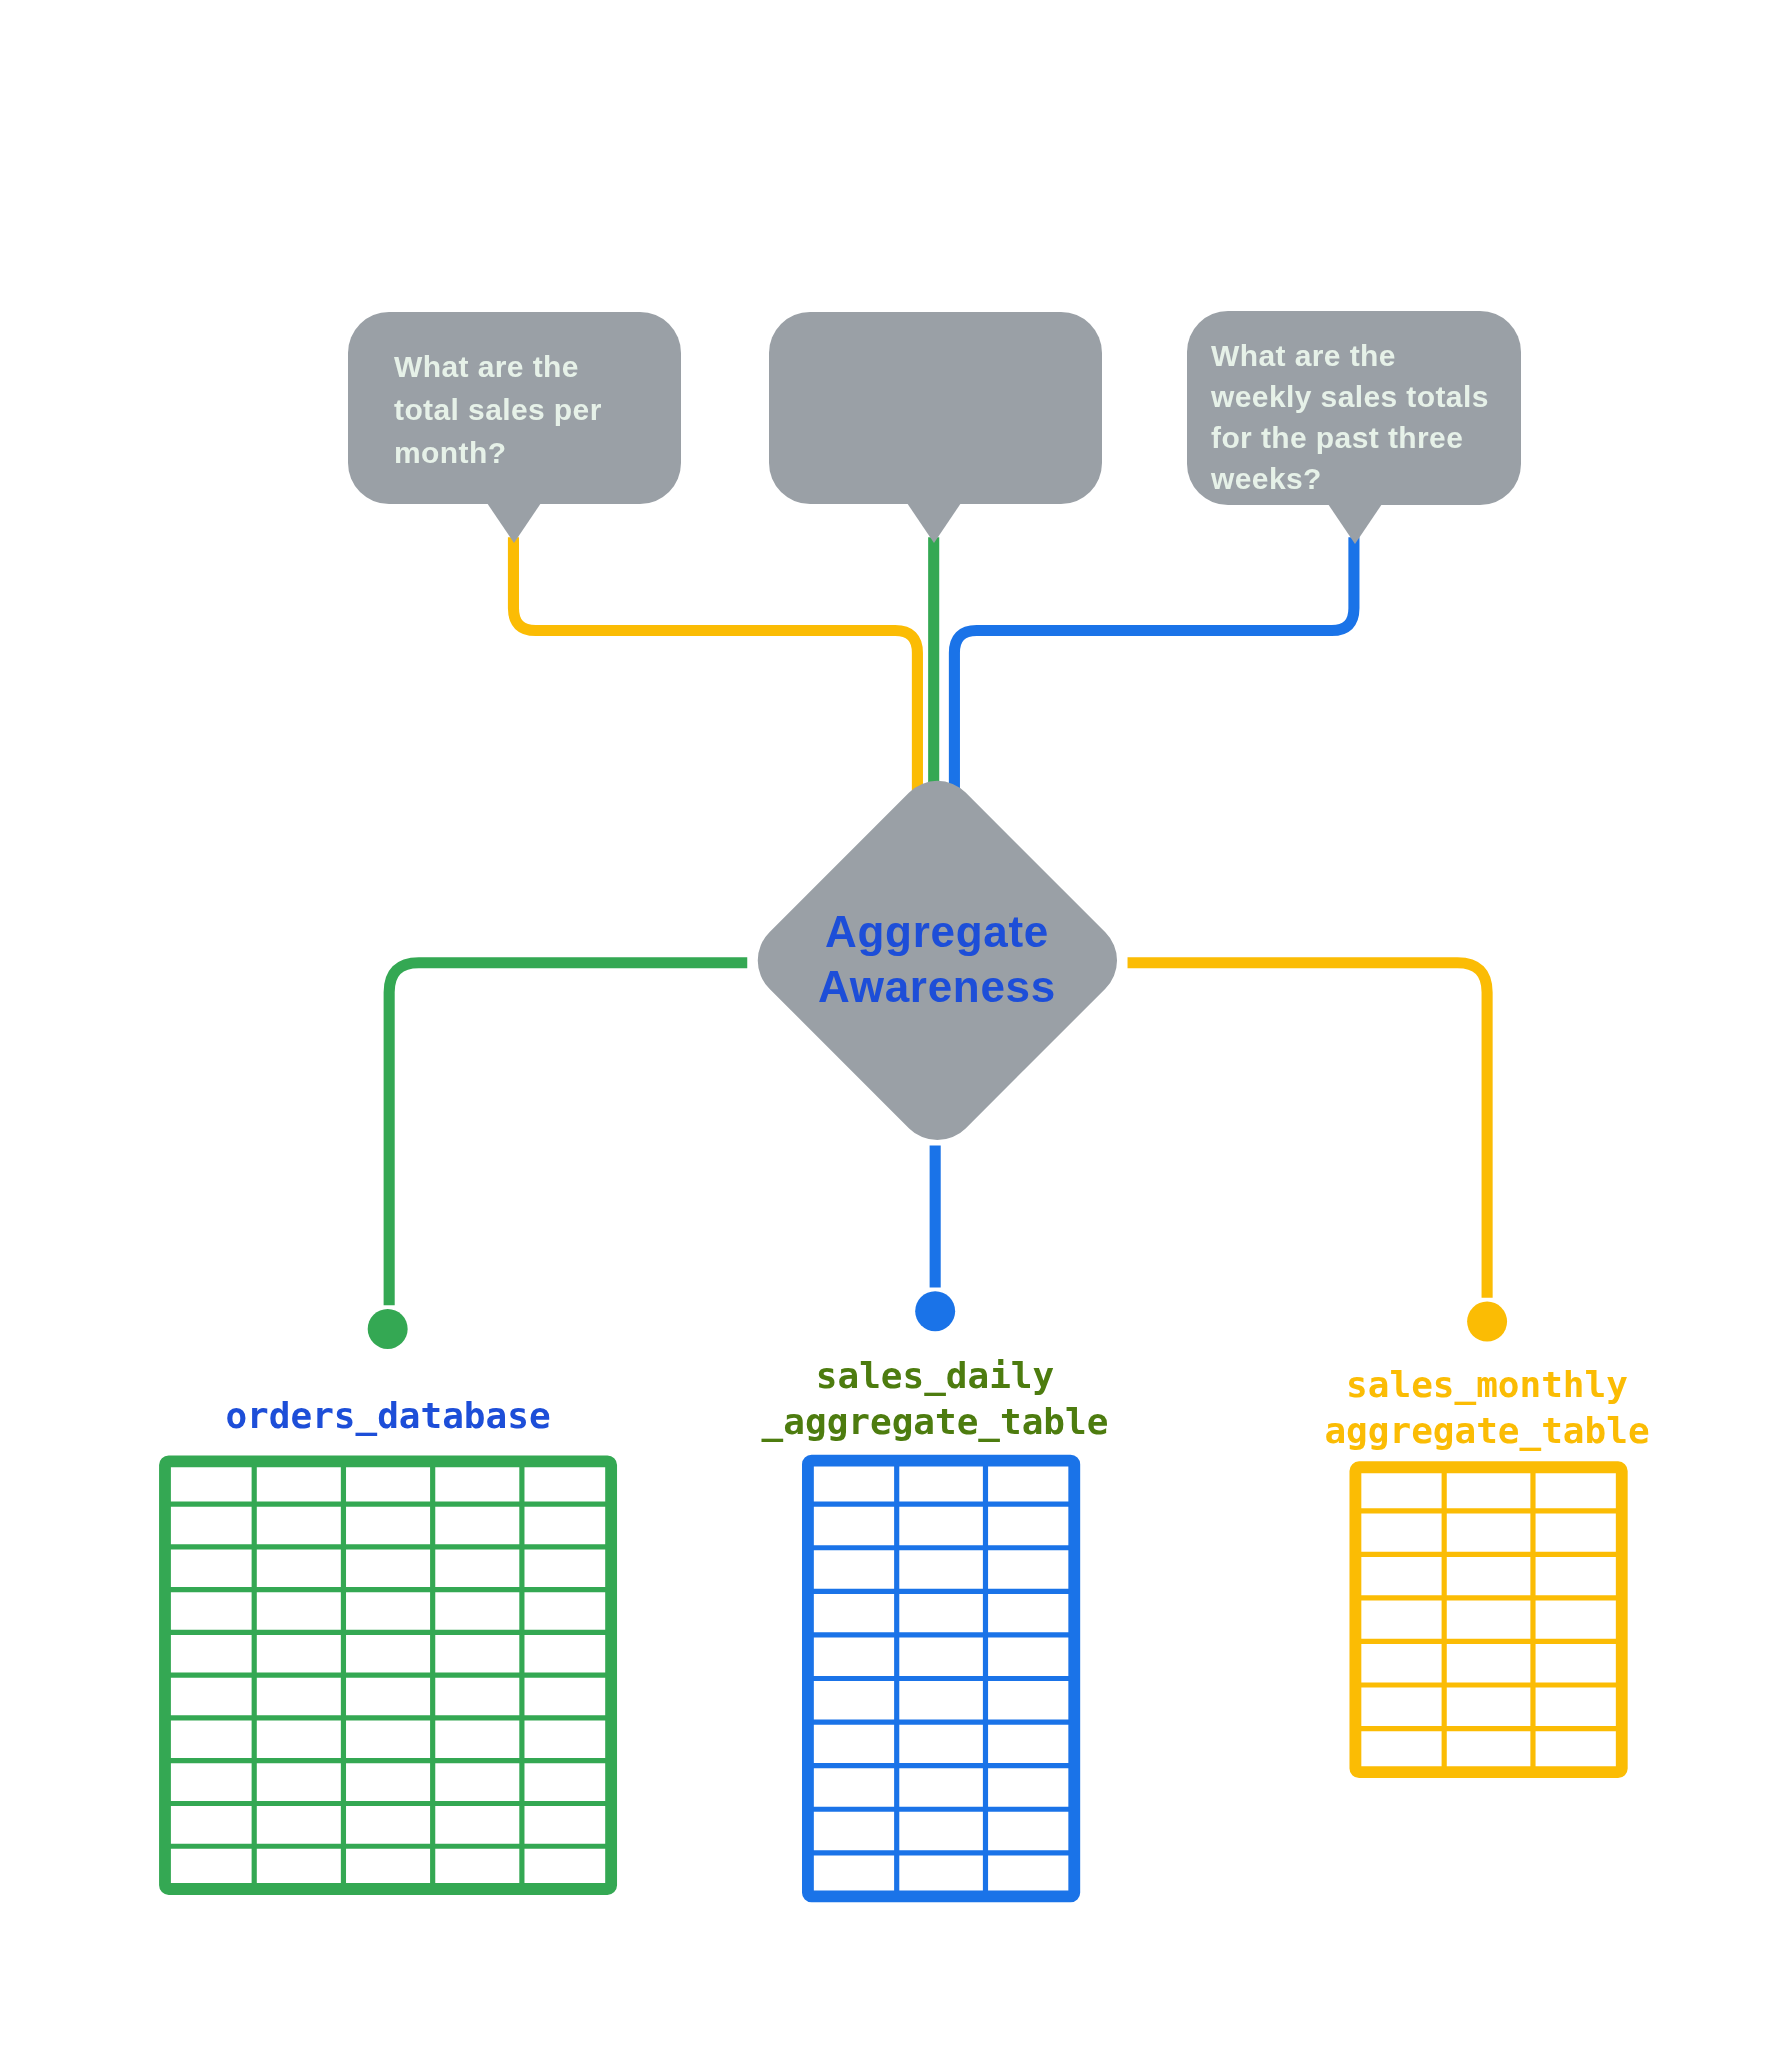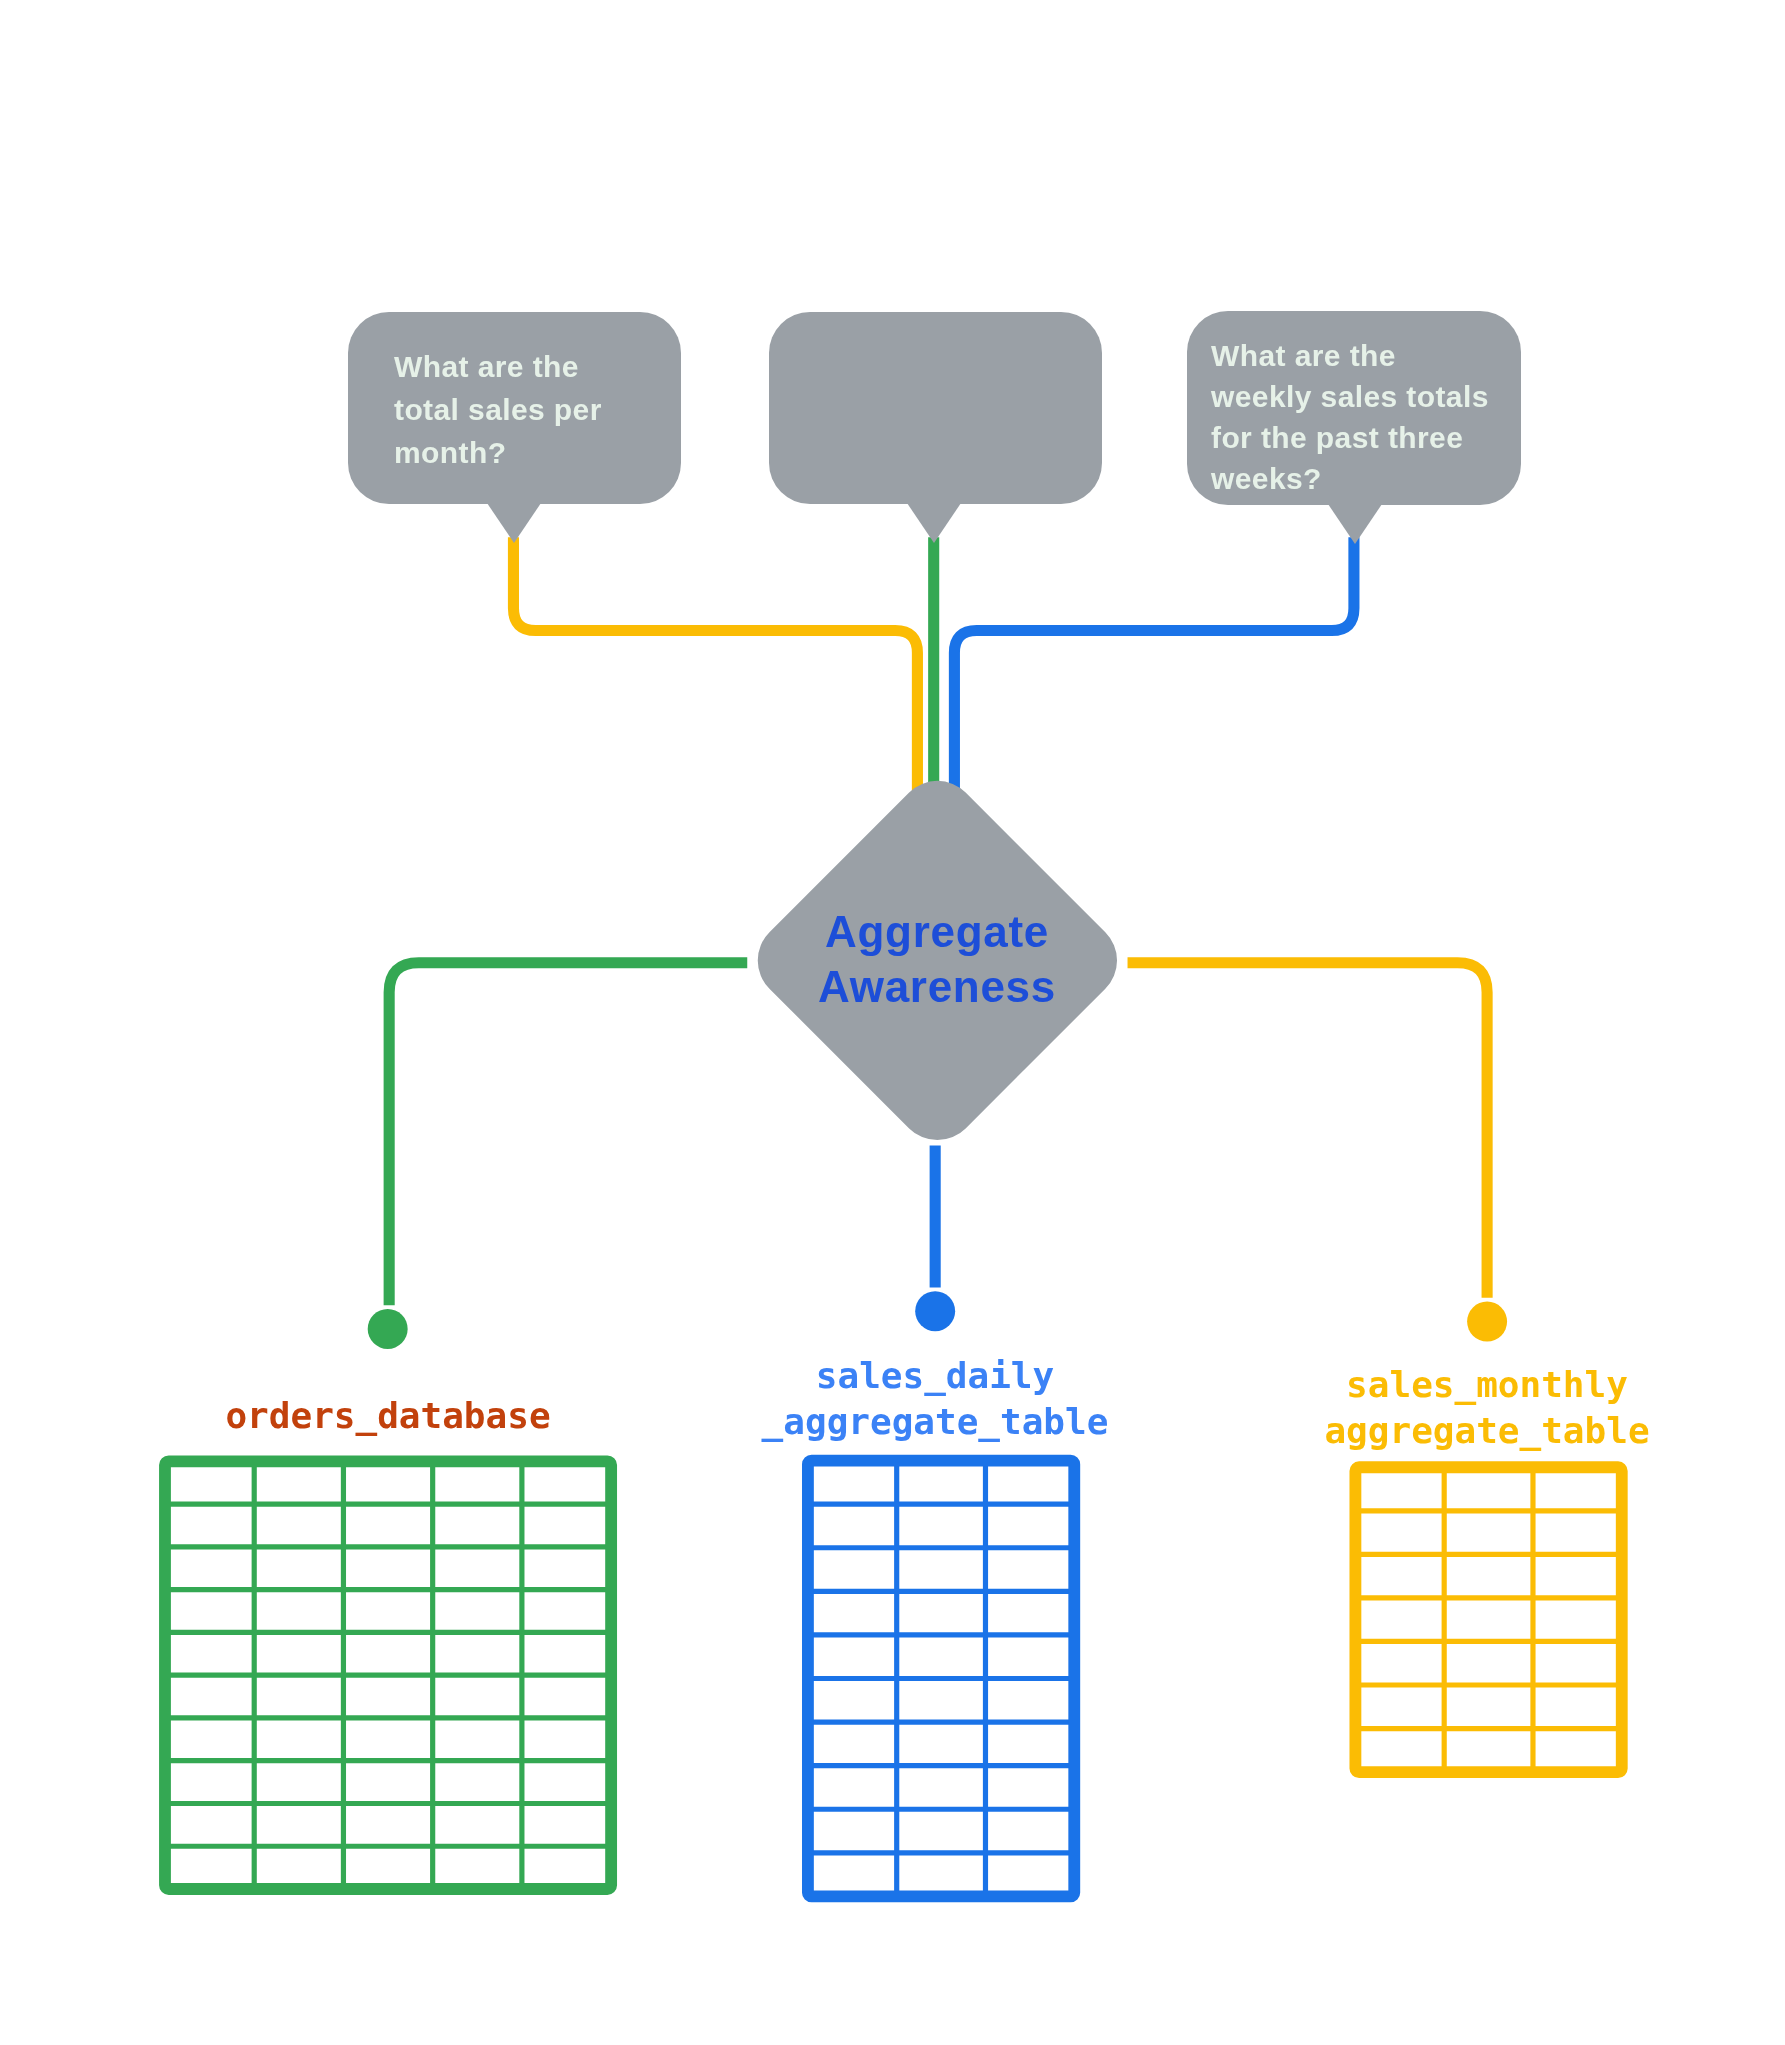--- a/index.html
+++ b/index.html
@@ -139,20 +139,20 @@
     <div class="bubble-text" style="color: rgb(230, 241, 232);">What are the
 weekly sales totals
 for the past three
 weeks?</div>
     <div class="tail" style="border-top-color: rgb(154, 160, 166);"></div>
   </div>
 
   <div class="hub-label" style="color: #1d4ed8;">Aggregate
 Awareness</div>
 
-  <div class="src-label src-0" style="color: #c2410c;">orders_database</div>
-  <div class="src-label src-1" style="color: #3b82f6;">sales_daily
+  <div class="src-label src-0" style="color: #1d4ed8;">orders_database</div>
+  <div class="src-label src-1" style="color: #4d7c0f;">sales_daily
 _aggregate_table</div>
   <div class="src-label src-2" style="color: rgb(251, 188, 4);">sales_monthly
 aggregate_table</div>
 
 </div>
 
 
 </body></html>

